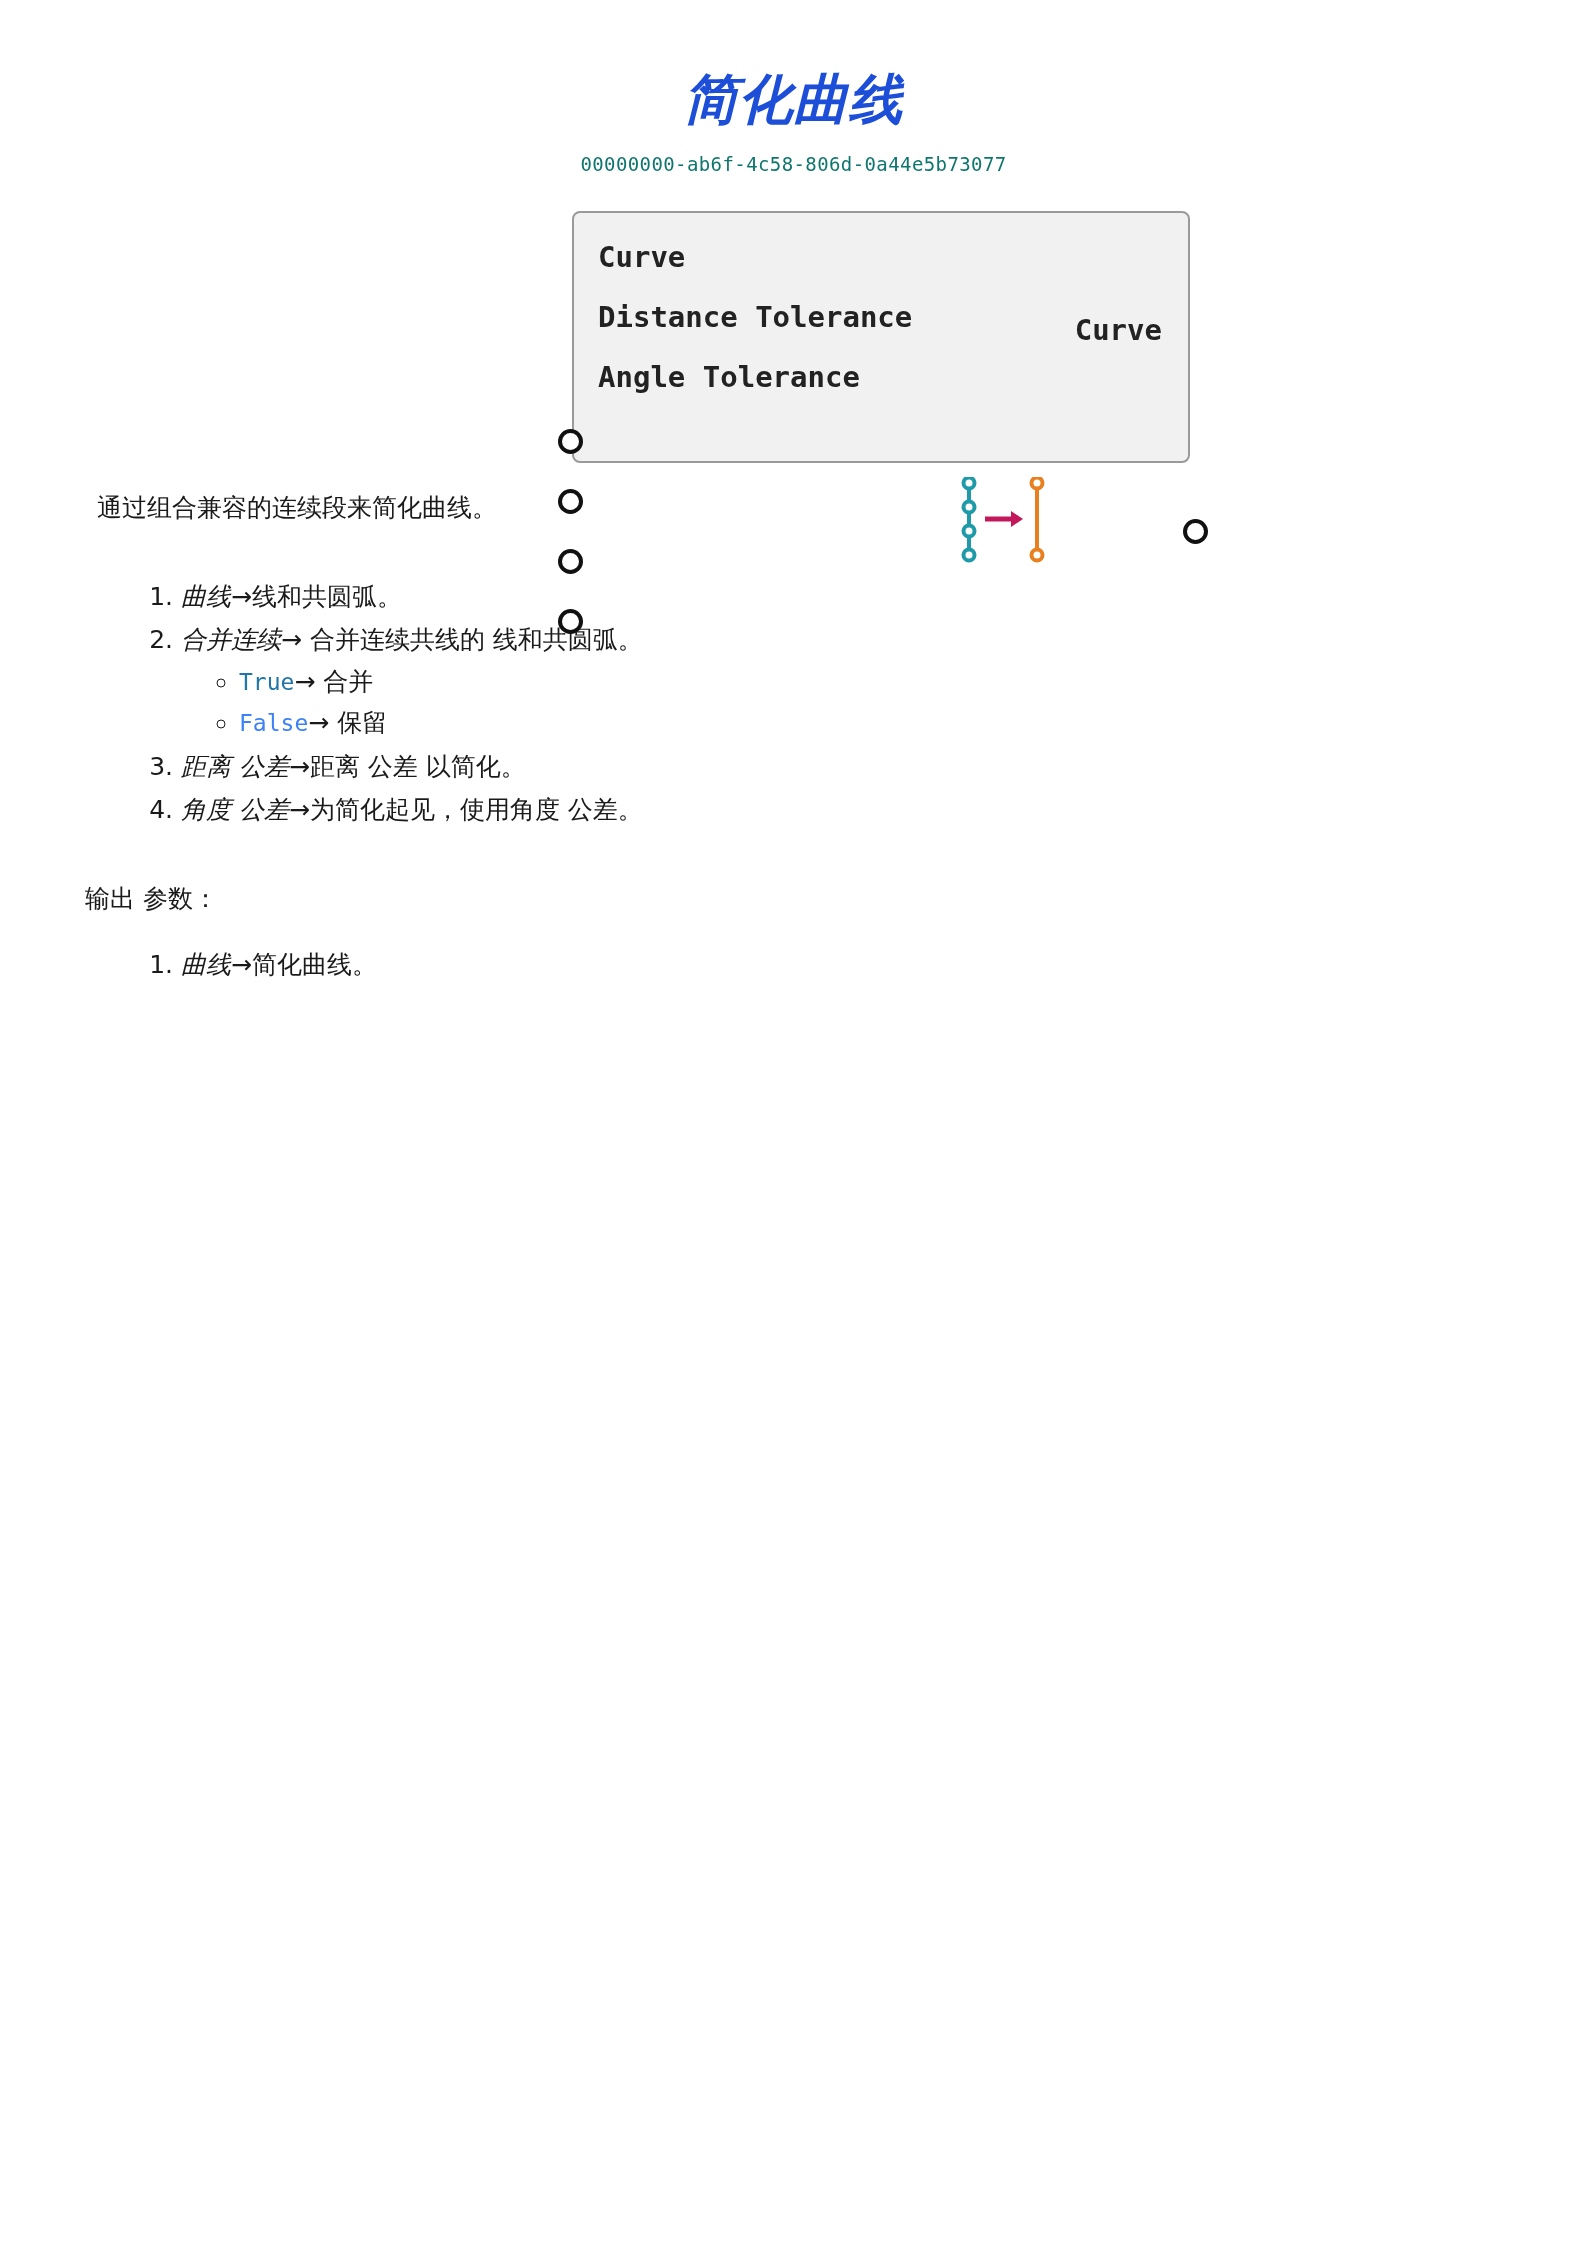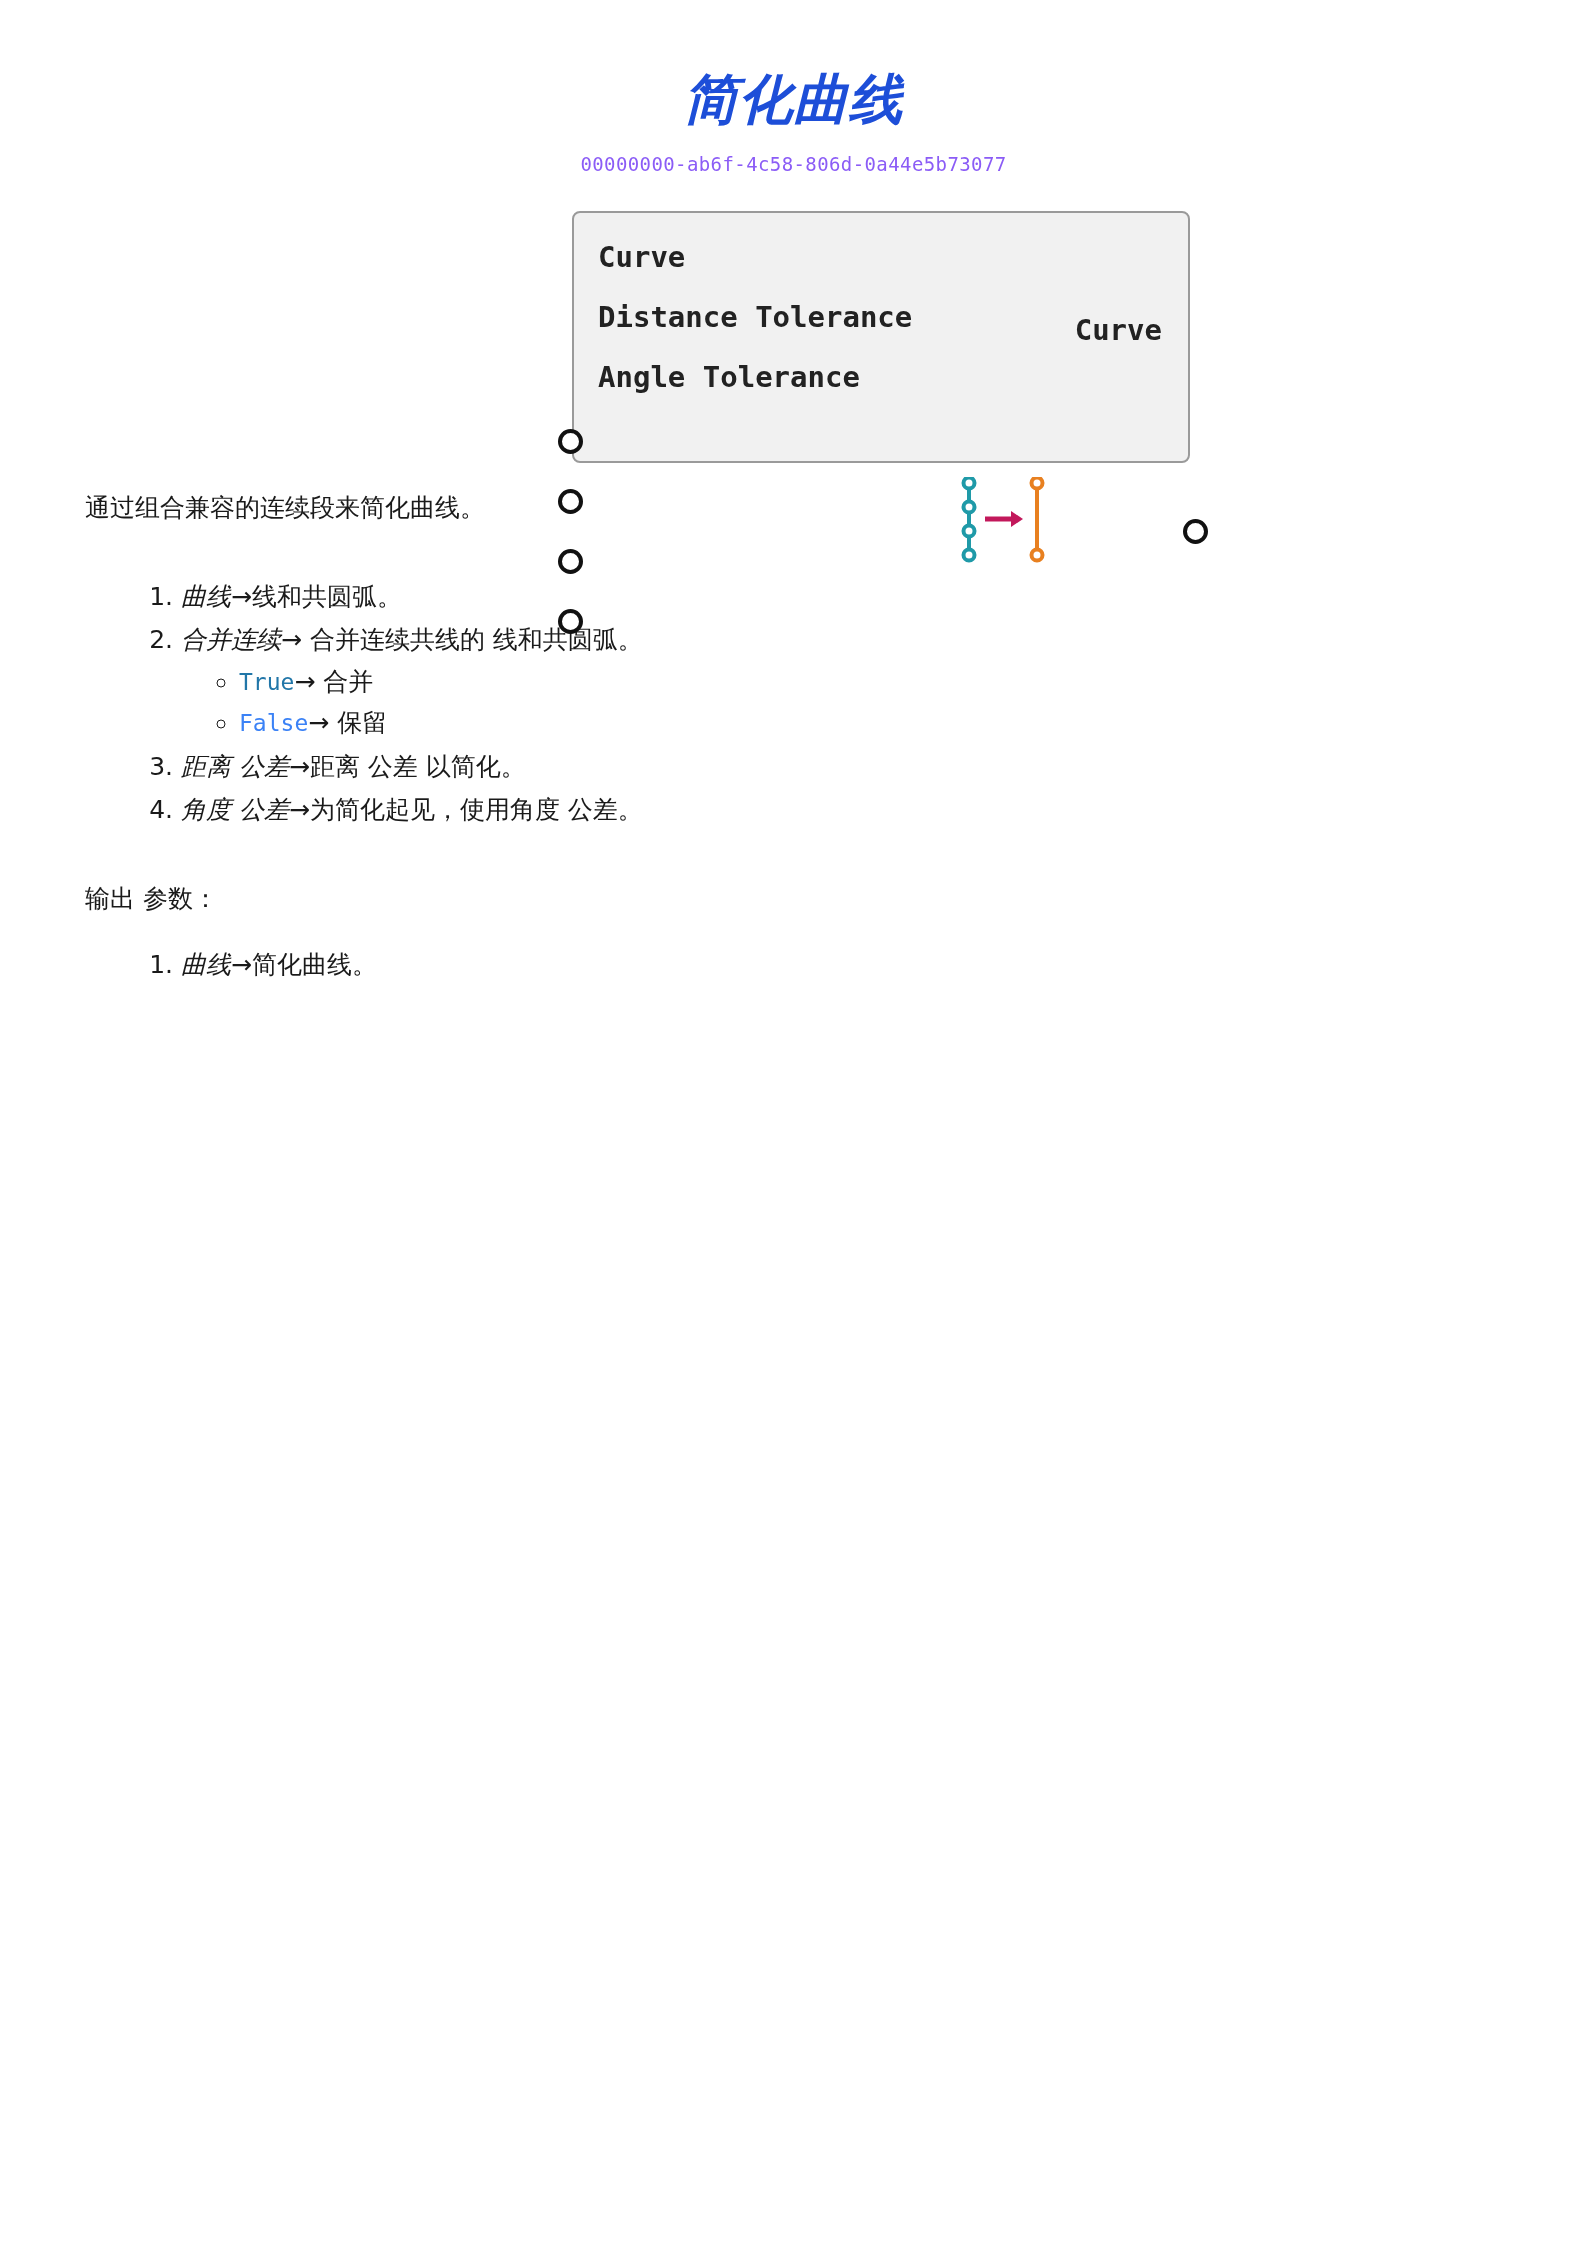--- a/index.html
+++ b/index.html
@@ -32,21 +32,21 @@
     font-size: 54px;
     letter-spacing: 1px;
     margin: 0;
     padding-top: 64px;
     color: #1d4ed8;
   }
   .guid {
     text-align: center;
     font-family: "DejaVu Sans Mono", monospace;
     font-size: 19px;
-    color: #8b5cf6;
+    color: #0f766e;
     margin-top: 16px;
     letter-spacing: 0.4px;
   }
 
   
   .node-wrap {
     position: relative;
     width: 100%;
     height: 270px;
     margin-top: 14px;
@@ -113,21 +113,21 @@
     font-style: italic;
     font-size: 25px;
     color: #1a1a1a;
     margin: 0 0 48px 0;
   }
   .warn {
     color: #e8a22a;
     font-style: normal;
   }
   p.para {
-    margin: 0 0 52px 0;
+    margin: 0 0 52px 12px;
     font-size: 25px;
   }
   .section-head {
     margin: 0 0 30px 0;
     font-size: 25px;
   }
   ol.params {
     margin: 0 0 52px 0;
     padding-left: 96px;
     font-size: 25px;

